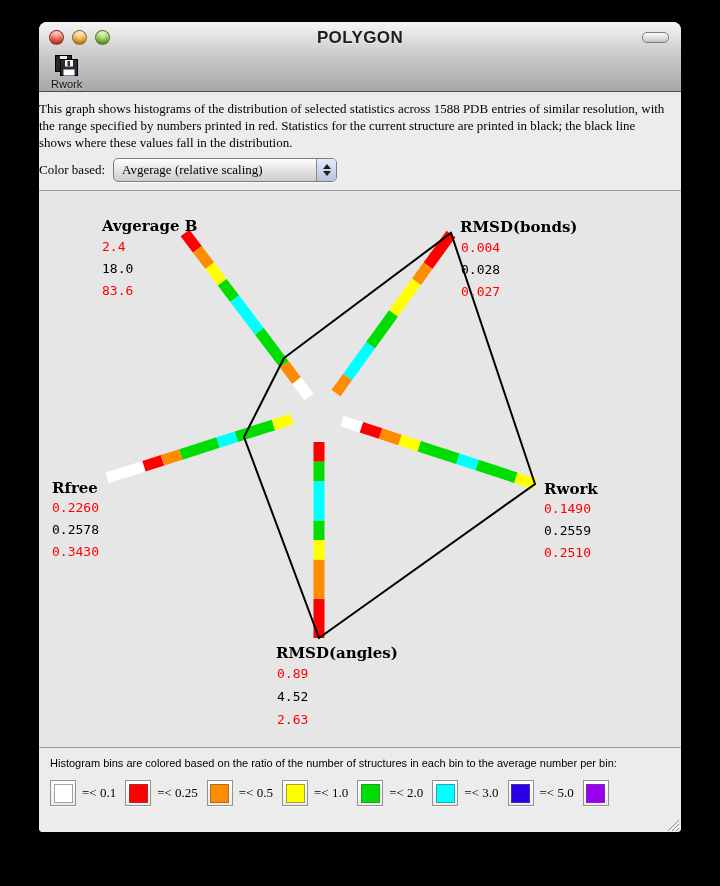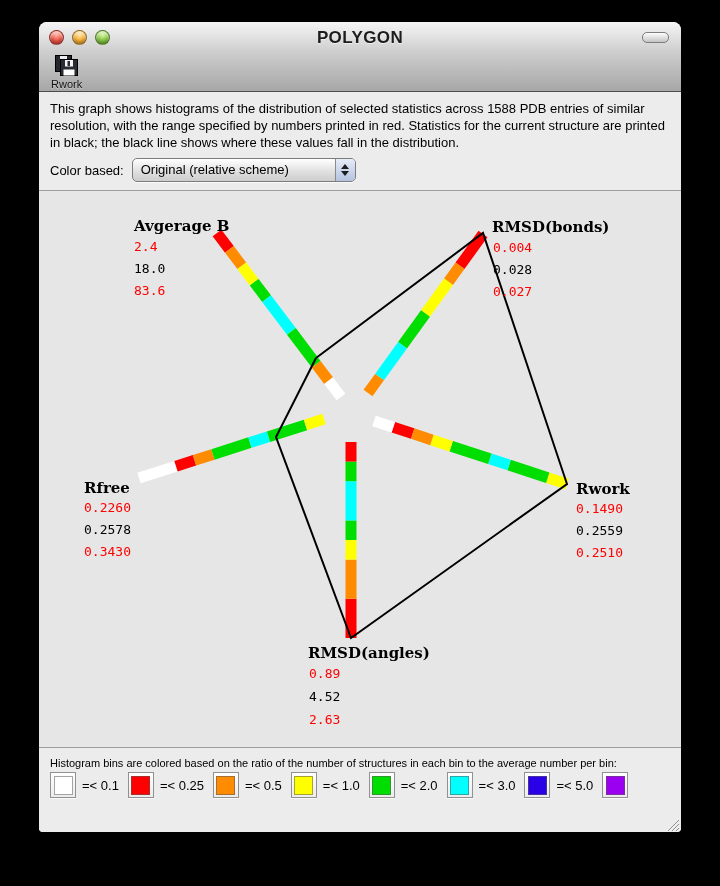--- a/index.html
+++ b/index.html
@@ -31,48 +31,48 @@
   }
   .pill{
     position:absolute;right:12px;top:10px;width:25px;height:9px;border-radius:5px;
     border:1px solid #7e7e7e;background:linear-gradient(#fdfdfd,#c4c4c4);
   }
   .toolbar{padding:2px 0 0 8px;}
   .tool-btn{display:inline-flex;flex-direction:column;align-items:center;padding:1px 4px;border-radius:4px;}
   .tool-btn svg{display:block;}
   .tool-label{font-size:11px;color:#111;margin-top:1px;text-shadow:0 1px 0 rgba(255,255,255,.4);}
   
-  .desc-panel{background:#ececec;padding:8px 11px 8px 11px;}
+  .desc-panel{background:#ececec;padding:8px 11px 8px 0;font-family:Liberation Serif, serif;}
   .desc{font-size:13px;line-height:17px;color:#000;width:628px;}
   .scheme-row{margin-top:7px;display:flex;align-items:center;}
   .scheme-label{font-size:13px;color:#000;margin-right:8px;}
   .popup{
     display:flex;align-items:stretch;width:222px;height:22px;border:1px solid #7c7c7c;
     border-radius:5px;background:linear-gradient(#ffffff,#dedede 60%,#cdcdcd);overflow:hidden;
     box-shadow:0 1px 1px rgba(255,255,255,.8);
   }
   .popup-value{flex:1;font-size:13px;color:#000;padding:3px 0 0 8px;white-space:nowrap;}
   .popup-arrows{
     width:19px;border-left:1px solid #8a8a8a;display:flex;flex-direction:column;
     align-items:center;justify-content:center;gap:2px;
     background:linear-gradient(#e6ecf8,#b4c3e0);
   }
   .tri-up{width:0;height:0;border-left:4px solid transparent;border-right:4px solid transparent;border-bottom:5px solid #1d1d1d;}
   .tri-down{width:0;height:0;border-left:4px solid transparent;border-right:4px solid transparent;border-top:5px solid #1d1d1d;}
   
   .chart-area{
-    height:556px;background:#e6e6e6;border-top:1px solid #9c9c9c;border-bottom:1px solid #9c9c9c;padding-left:32px;
+    height:556px;background:#e6e6e6;border-top:1px solid #9c9c9c;border-bottom:1px solid #9c9c9c;
   }
   .chart-area svg{display:block;}
   .axis-title{font-family:"DejaVu Serif","Liberation Serif",serif;font-size:15px;font-weight:bold;fill:#000;}
   .axis-val{font-family:"DejaVu Sans Mono","Liberation Mono",monospace;font-size:13px;}
   
   .footer{background:#ececec;padding:7px 11px 0 11px;position:relative;height:78px;}
   .footer-text{font-size:11px;line-height:17px;color:#000;width:628px;}
-  .legend{display:flex;align-items:center;margin-top:0;}
+  .legend{display:flex;align-items:center;margin-top:8px;font-family:Liberation Serif, serif;}
   .legend-item{display:flex;align-items:center;margin-right:9px;}
   .swatch{
     width:24px;height:24px;border:1px solid #919191;background:linear-gradient(#ffffff,#ececec);
     display:flex;align-items:center;justify-content:center;box-shadow:0 1px 0 rgba(255,255,255,.7);
   }
   .swatch-inner{width:17px;height:17px;border:1px solid rgba(90,90,90,.55);}
   .legend-label{font-size:13px;color:#000;margin-left:6px;white-space:nowrap;}
   .resize-grip{position:absolute;right:1px;bottom:1px;width:13px;height:13px;}
 </style>
 </head>
@@ -103,21 +103,21 @@
         <div class="tool-label">Rwork</div>
       </div>
     </div>
   </div>
 
   <div class="desc-panel">
     <div class="desc">This graph shows histograms of the distribution of selected statistics across 1588 PDB entries of similar resolution, with the range specified by numbers printed in red.  Statistics for the current structure are printed in black; the black line shows where these values fall in the distribution.</div>
     <div class="scheme-row">
       <span class="scheme-label">Color based:</span>
       <div class="popup">
-        <span class="popup-value">Original (relative scheme)</span>
+        <span class="popup-value">Avgerage (relative scaling)</span>
         <span class="popup-arrows">
           <span class="tri-up"></span>
           <span class="tri-down"></span>
         </span>
       </div>
     </div>
   </div>
 
   <div class="chart-area">
     <svg id="chart-svg" width="642" height="556" viewBox="0 0 642 556">

